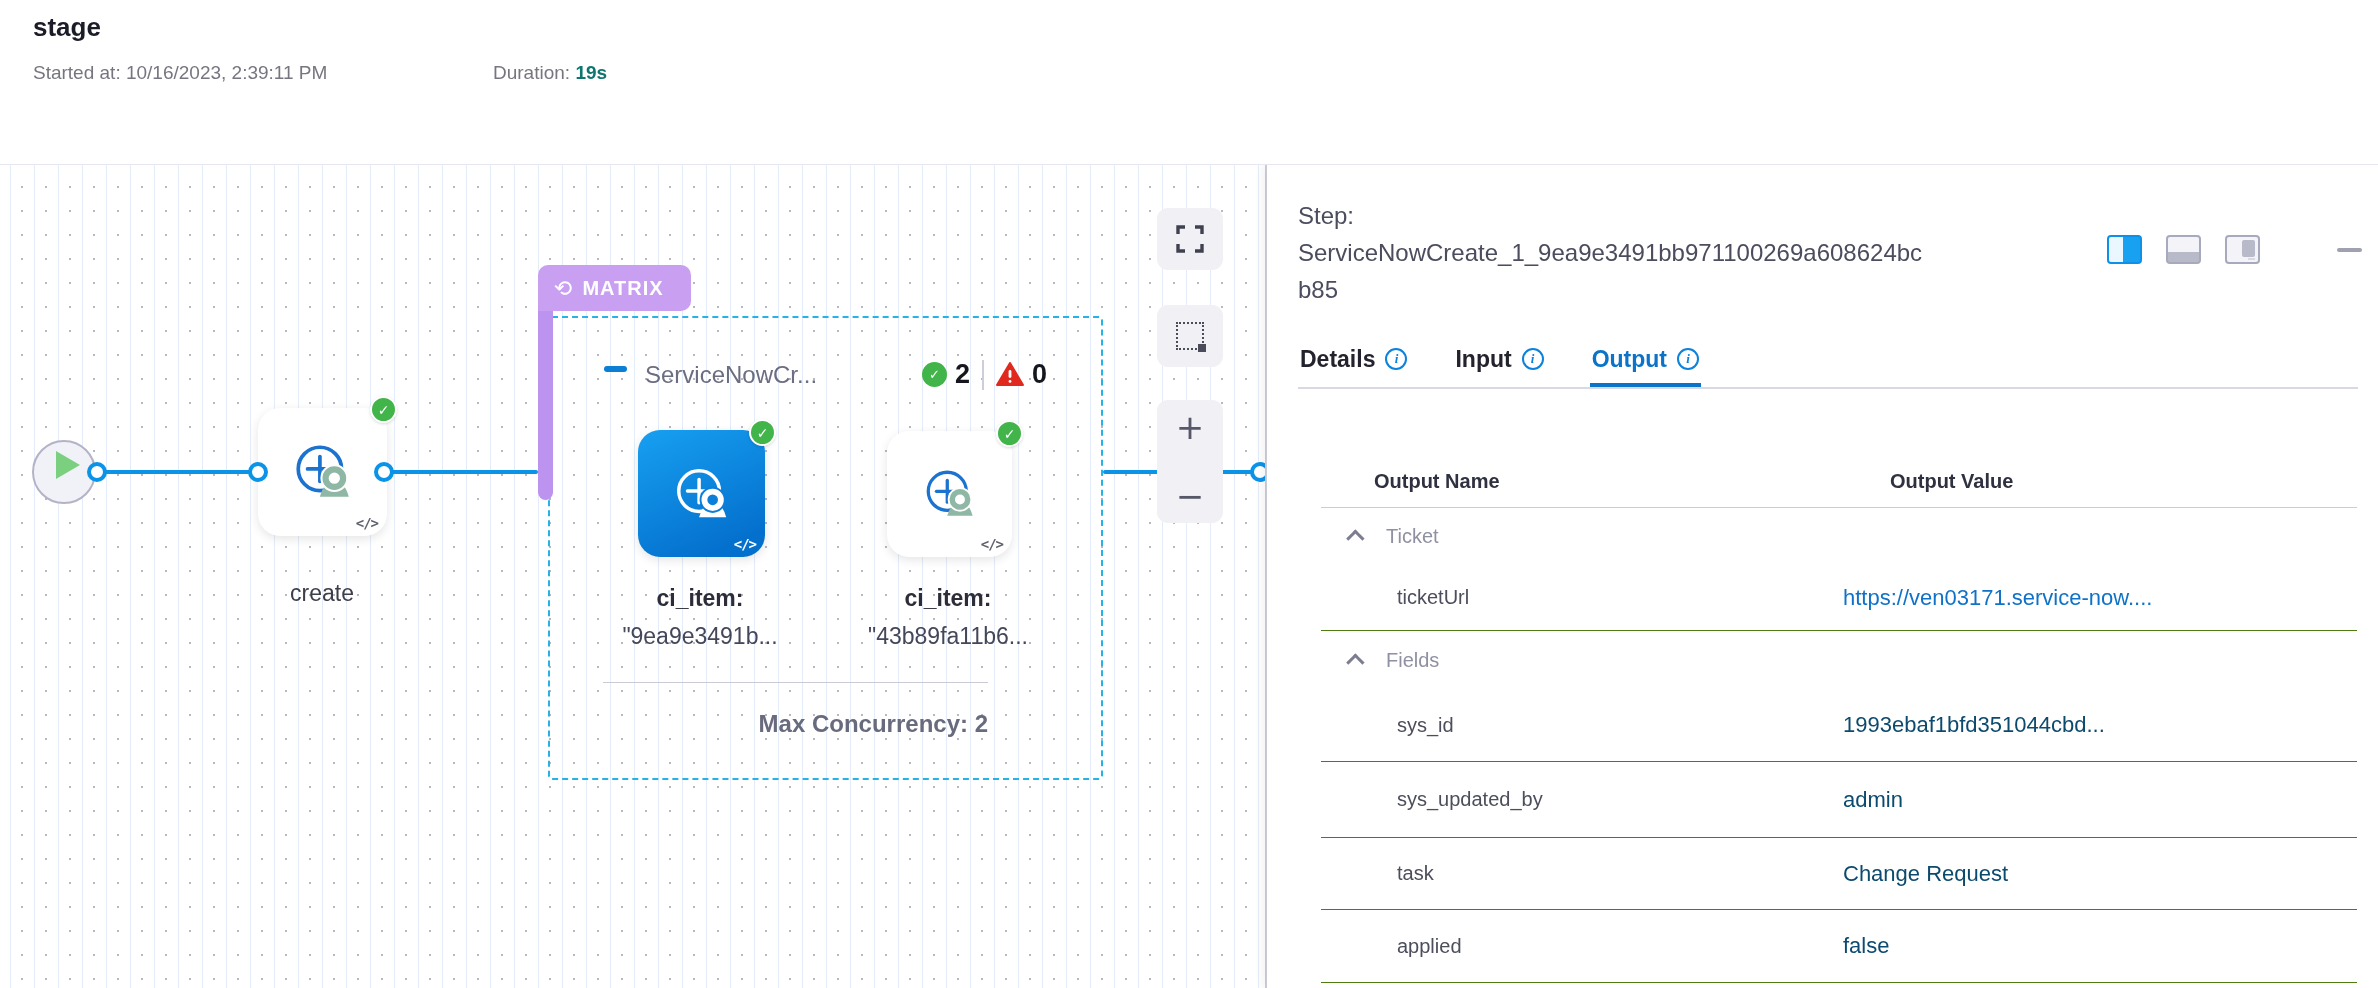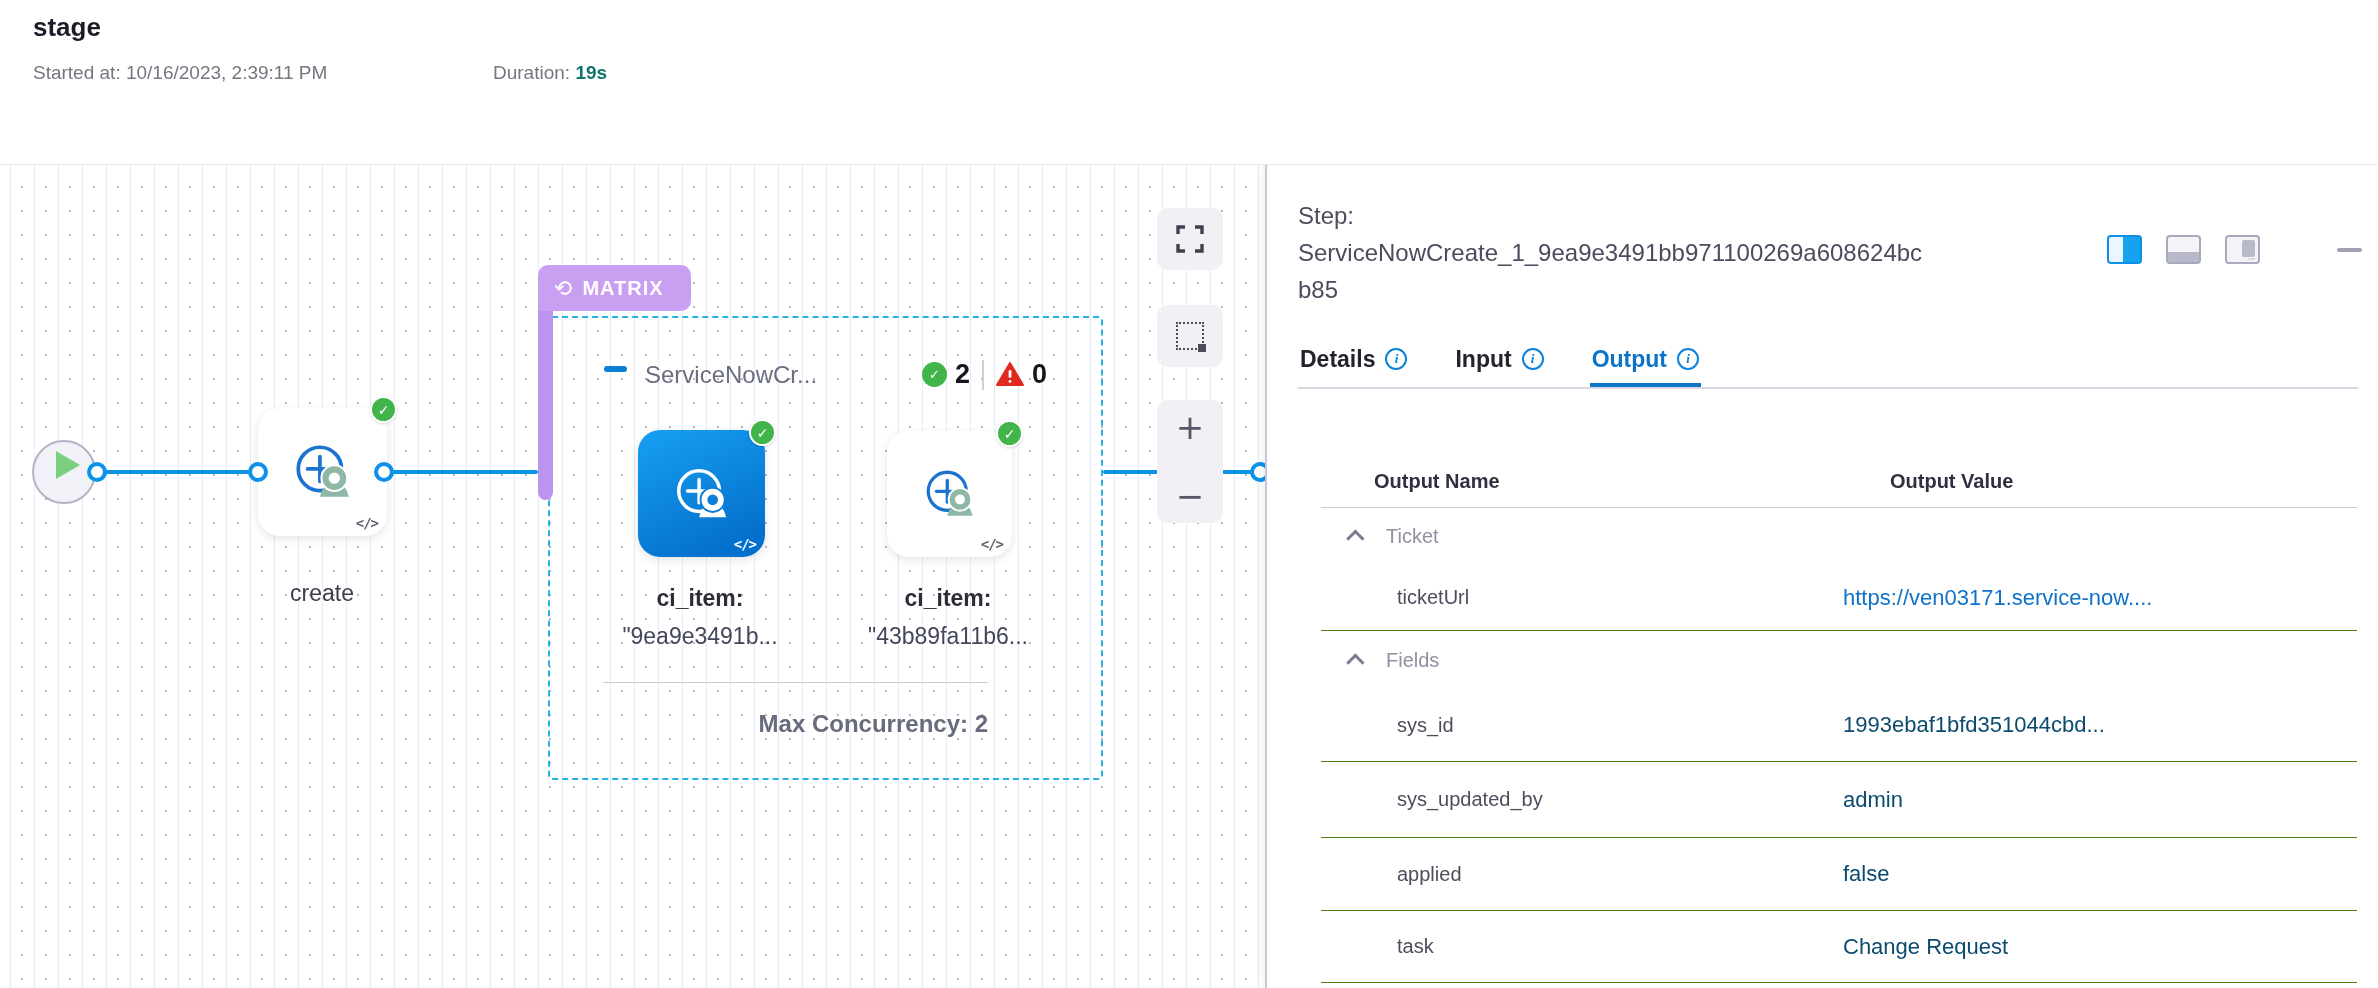--- a/index.html
+++ b/index.html
@@ -307,22 +307,22 @@
       <span class="section-label">Fields</span>
     </div>
     <div class="t-row data-row h-73">
       <div class="row-name">sys_id</div>
       <div class="row-value">1993ebaf1bfd351044cbd...</div>
     </div>
     <div class="t-row data-row h-76">
       <div class="row-name">sys_updated_by</div>
       <div class="row-value">admin</div>
     </div>
+    <div class="t-row data-row h-72">
+      <div class="row-name">task</div>
+      <div class="row-value">Change Request</div>
+    </div>
     <div class="t-row data-row h-73">
       <div class="row-name">applied</div>
       <div class="row-value">false</div>
     </div>
-    <div class="t-row data-row h-72">
-      <div class="row-name">task</div>
-      <div class="row-value">Change Request</div>
-    </div>
   </div>
 </div>
 
 </body></html>

